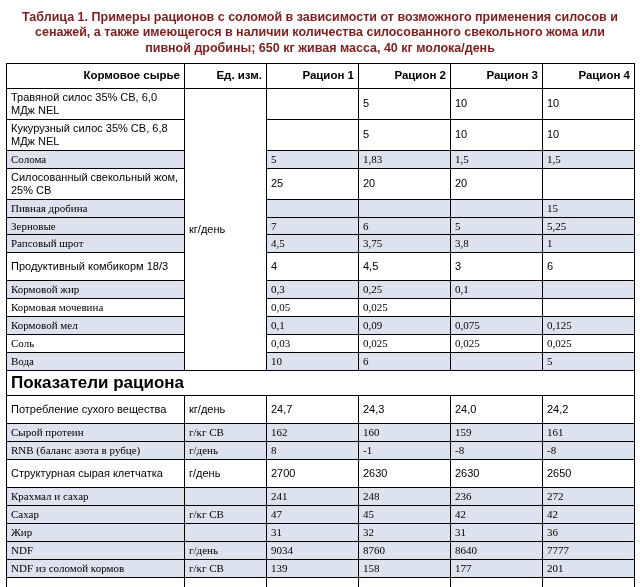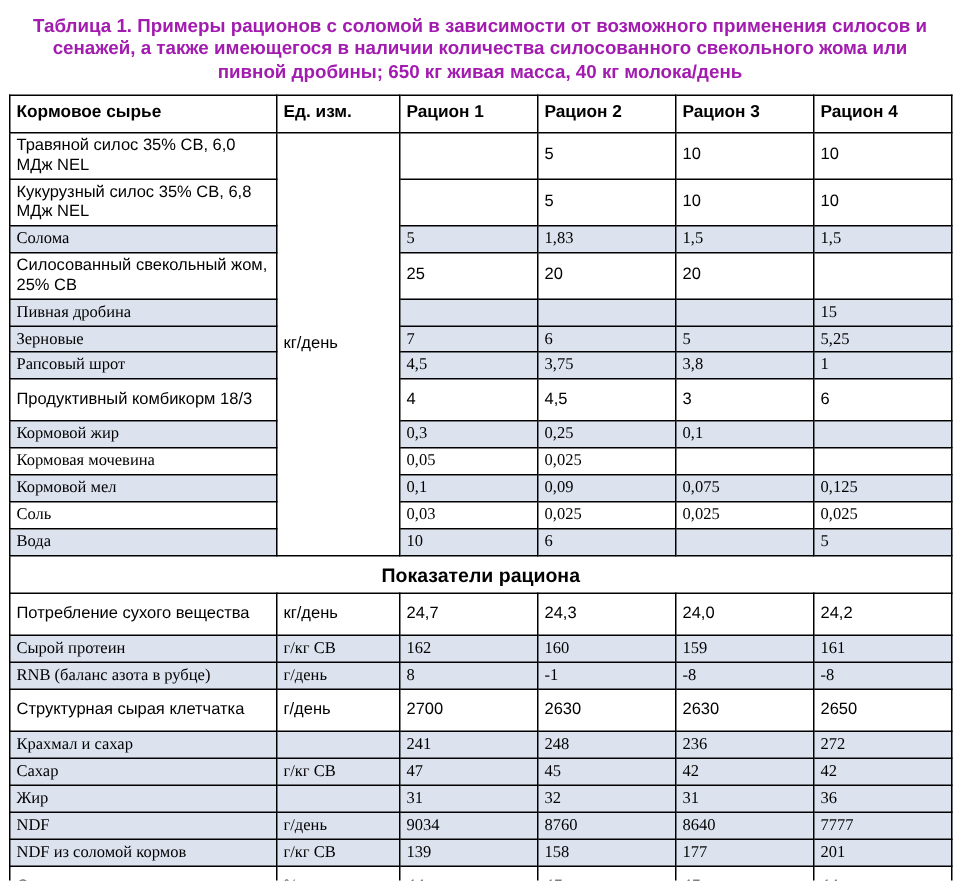--- a/index.html
+++ b/index.html
@@ -20,38 +20,38 @@
     position: relative;
     box-sizing: border-box;
     padding: 8px 6px 0 6px;
   }
   .caption {
     font-size: 12.5px;
     font-weight: bold;
     text-align: center;
     line-height: 1.22;
     padding: 2px 10px 7px 10px;
-    color: #a21caf;
+    color: #7f1d1d;
   }
   table.ration {
     border-collapse: collapse;
     width: 628px;
     table-layout: fixed;
     font-size: 11px;
   }
   table.ration th, table.ration td {
     border: 1px solid #000000;
     padding: 2px 4px;
     vertical-align: middle;
     line-height: 1.18;
     background: #ffffff;
   }
   table.ration th {
     font-weight: bold;
-    text-align: left;
+    text-align: right;
     font-size: 11.5px;
     height: 20px;
   }
   col.c0 { width: 178px; }
   col.c1 { width: 82px; }
   col.c2 { width: 92px; }
   col.c3 { width: 92px; }
   col.c4 { width: 92px; }
   col.c5 { width: 92px; }
 
@@ -61,23 +61,22 @@
   td.unit {
     text-align: left;
   }
   td.val {
     text-align: left;
   }
   tr.shaded td {
     background: #dce3ef;
   }
   tr.section td {
-    text-align: center;
     font-weight: bold;
-    font-size: 13px;
+    font-size: 17px;
     height: 20px;
     background: #ffffff;
   }
   .tall { height: 28px; margin-top: 24px; }
   .norm { height: 17px; font-family: Liberation Serif, serif; }
 </style>
 </head>
 <body>
 
 <div id="page">

